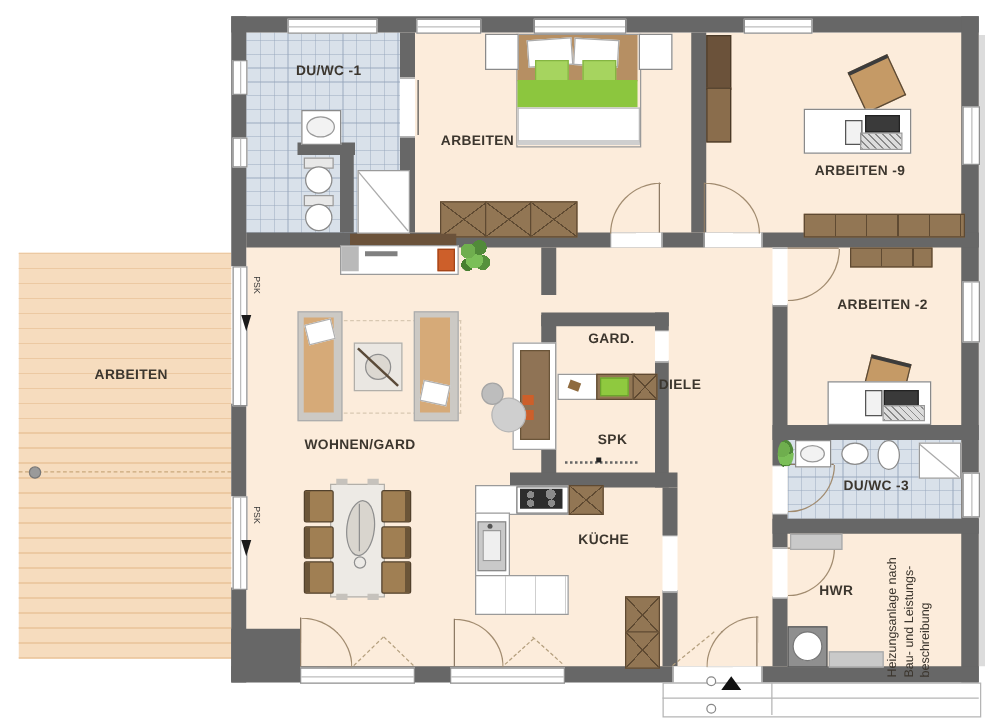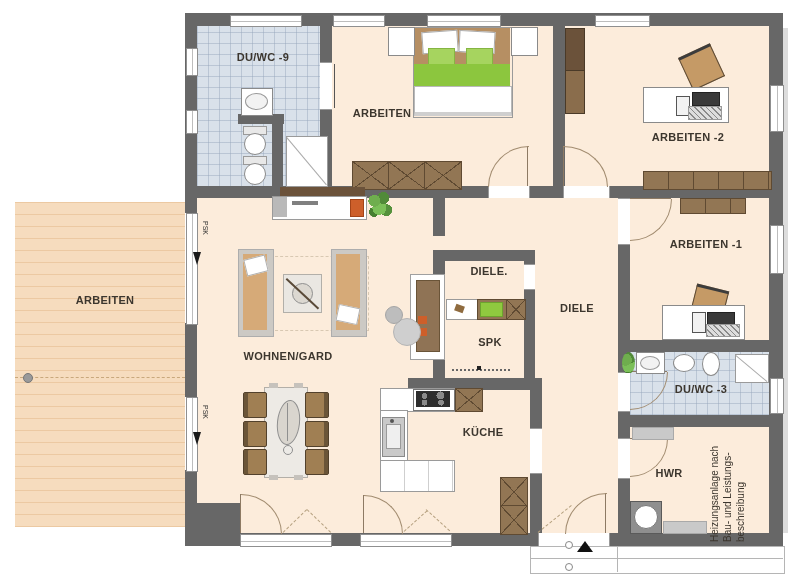--- a/index.html
+++ b/index.html
@@ -252,29 +252,29 @@
   <div class="abs" style="left:530px;top:546px;width:253px;height:26px;border:1px solid #b5b5b5"></div>
   <div class="abs" style="left:530px;top:558px;width:253px;height:1px;background:#b5b5b5"></div>
   <div class="abs" style="left:617px;top:546px;width:1px;height:26px;background:#b5b5b5"></div>
   <div class="tri-up" style="left:577px;top:541px"></div>
   <div class="abs circ" style="left:565px;top:541px;width:6px;height:6px;background:#fff;border:1px solid #888"></div>
   <div class="abs circ" style="left:565px;top:563px;width:6px;height:6px;background:#fff;border:1px solid #888"></div>
 
   <div class="tri-down" style="left:193px;top:252px"></div>
   <div class="tri-down" style="left:193px;top:432px"></div>
 
-  <div class="lbl" style="left:263px;top:57px">DU/WC -9</div>
+  <div class="lbl" style="left:263px;top:57px">DU/WC -1</div>
   <div class="lbl" style="left:382px;top:113px">ARBEITEN</div>
-  <div class="lbl" style="left:688px;top:137px">ARBEITEN -2</div>
-  <div class="lbl" style="left:706px;top:244px">ARBEITEN -1</div>
+  <div class="lbl" style="left:688px;top:137px">ARBEITEN -9</div>
+  <div class="lbl" style="left:706px;top:244px">ARBEITEN -2</div>
   <div class="lbl" style="left:105px;top:300px">ARBEITEN</div>
   <div class="lbl" style="left:288px;top:356px">WOHNEN/GARD</div>
-  <div class="lbl" style="left:489px;top:271px">DIELE.</div>
-  <div class="lbl" style="left:577px;top:308px">DIELE</div>
-  <div class="lbl" style="left:490px;top:342px">SPK</div>
+  <div class="lbl" style="left:489px;top:271px">GARD.</div>
+  <div class="lbl" style="left:544px;top:308px">DIELE</div>
+  <div class="lbl" style="left:490px;top:352px">SPK</div>
   <div class="lbl" style="left:483px;top:432px">KÜCHE</div>
   <div class="lbl" style="left:701px;top:389px">DU/WC -3</div>
   <div class="lbl" style="left:669px;top:473px">HWR</div>
   <div class="lbl-sm" style="left:205px;top:228px">PSK</div>
   <div class="lbl-sm" style="left:205px;top:412px">PSK</div>
 
   <div class="heiz">
     <div>Heizungsanlage nach</div>
     <div>Bau- und Leistungs-</div>
     <div>beschreibung</div>

